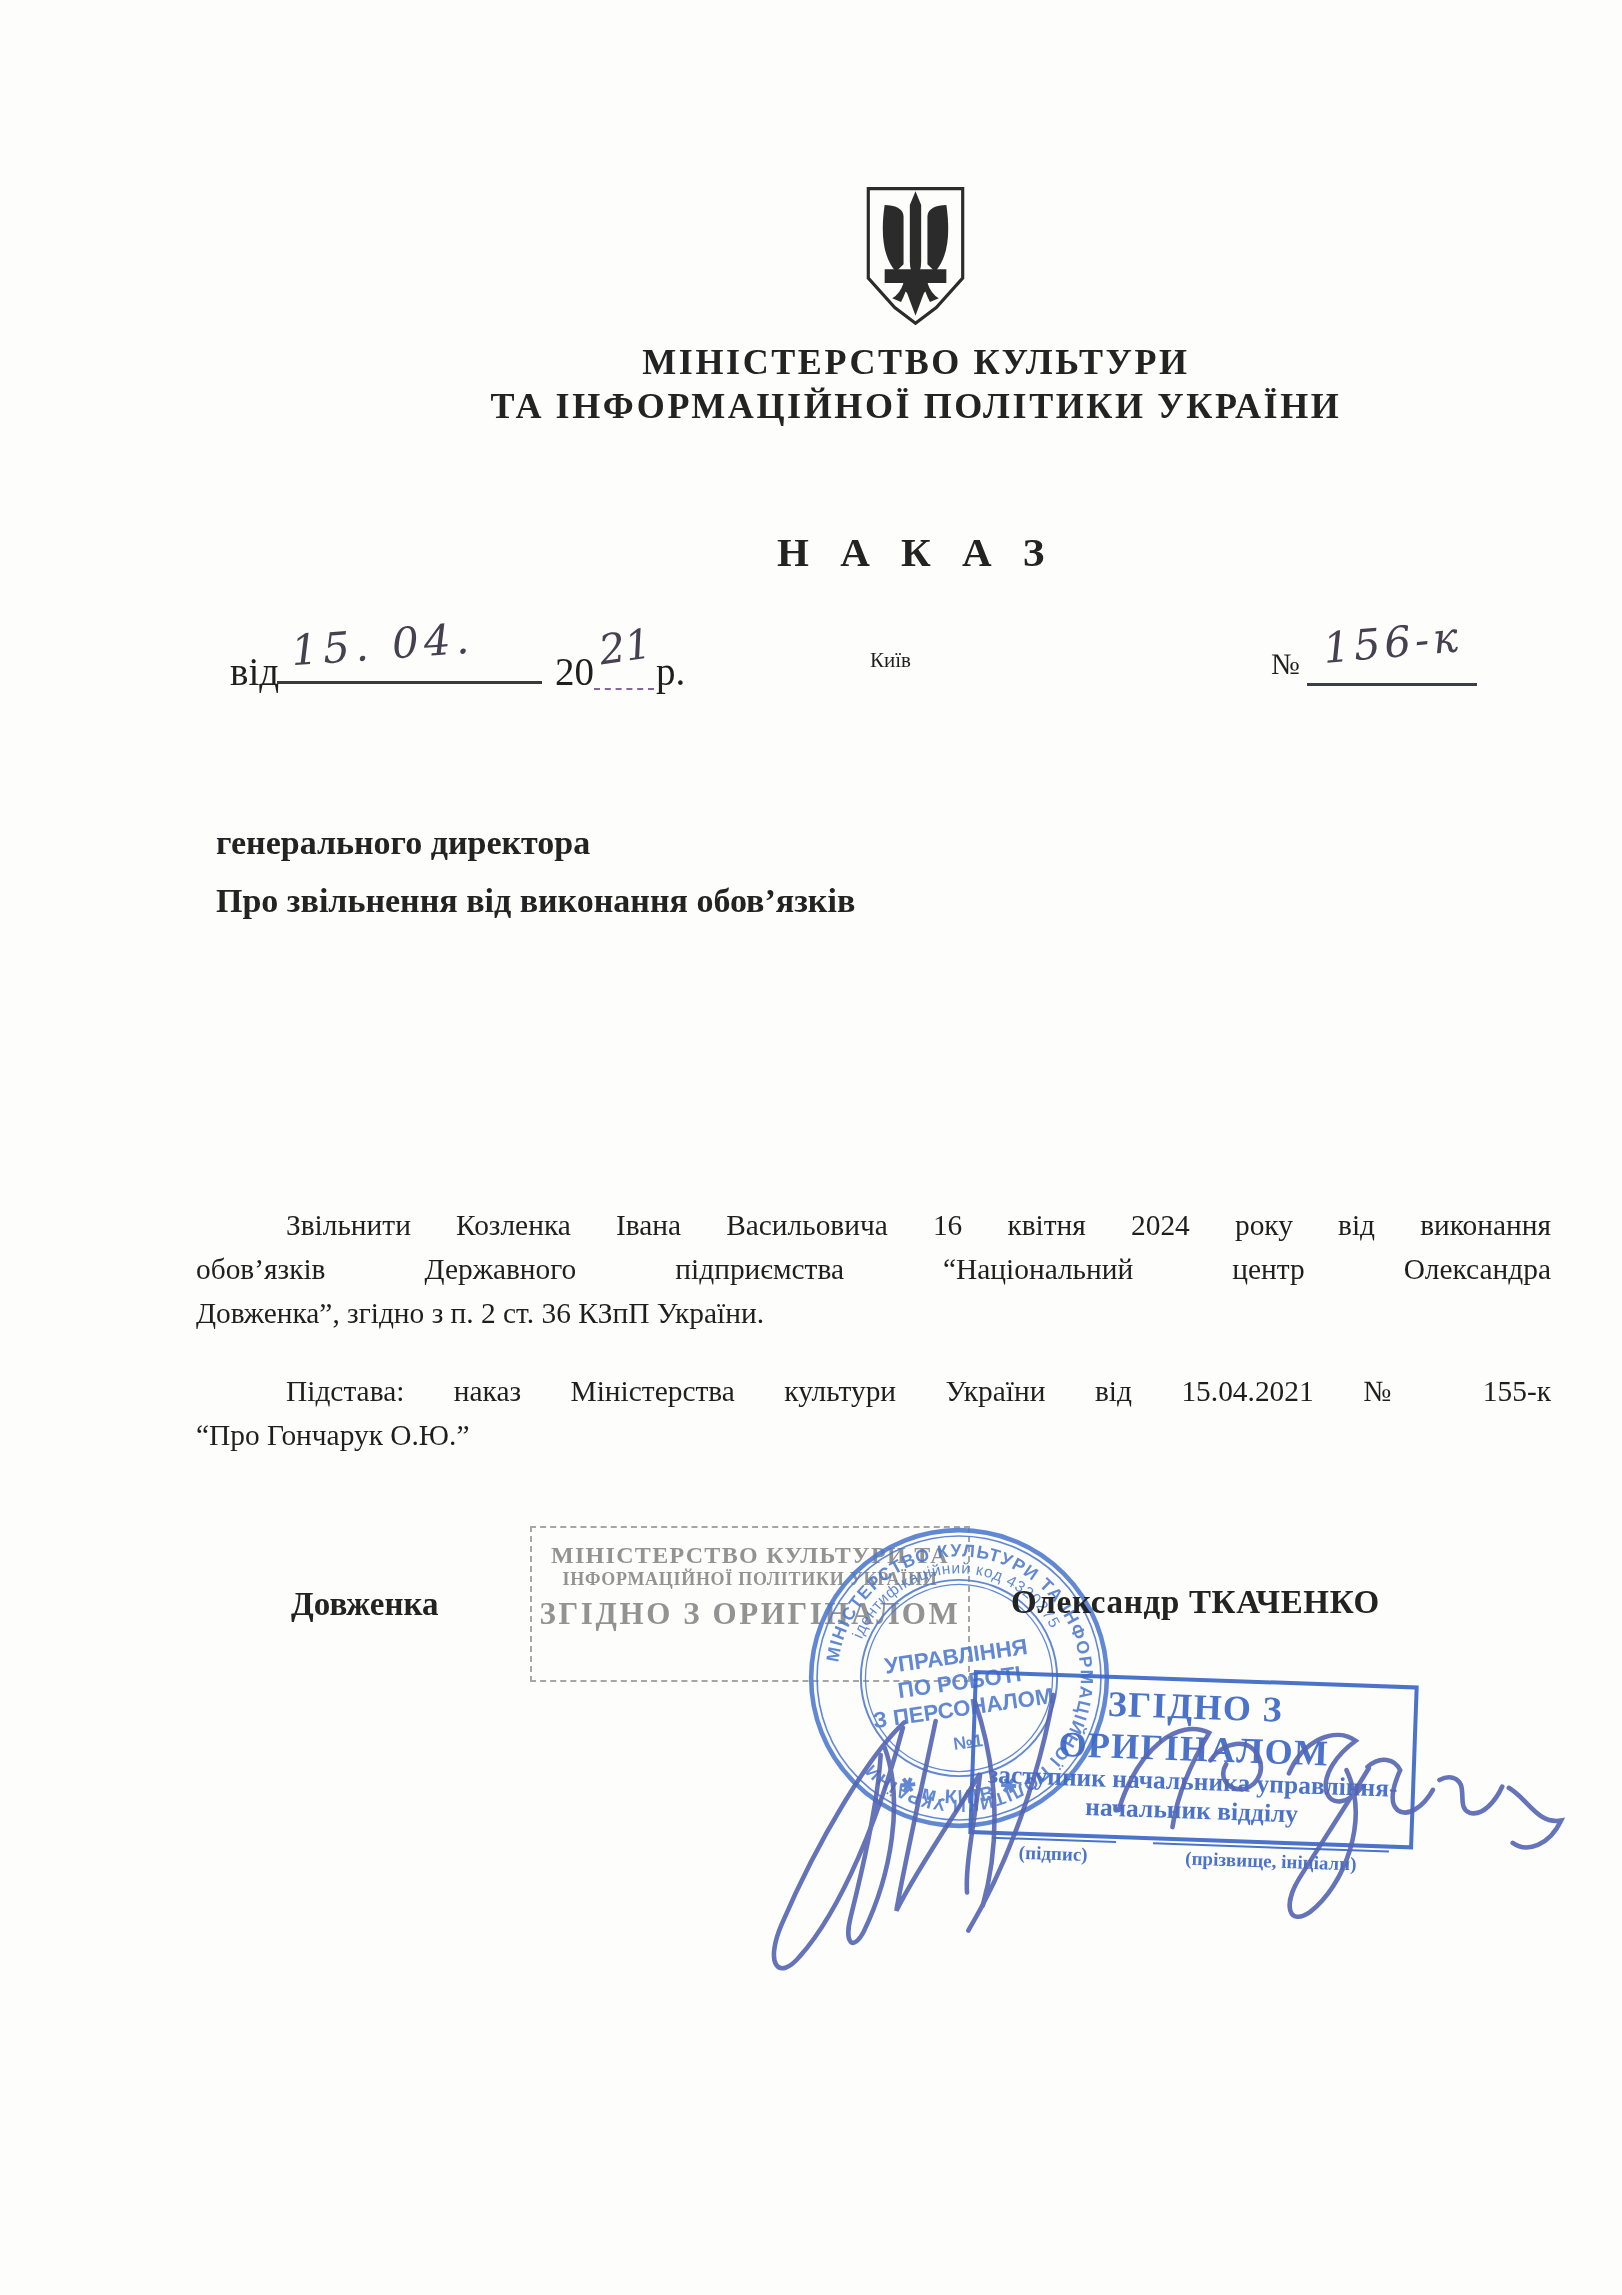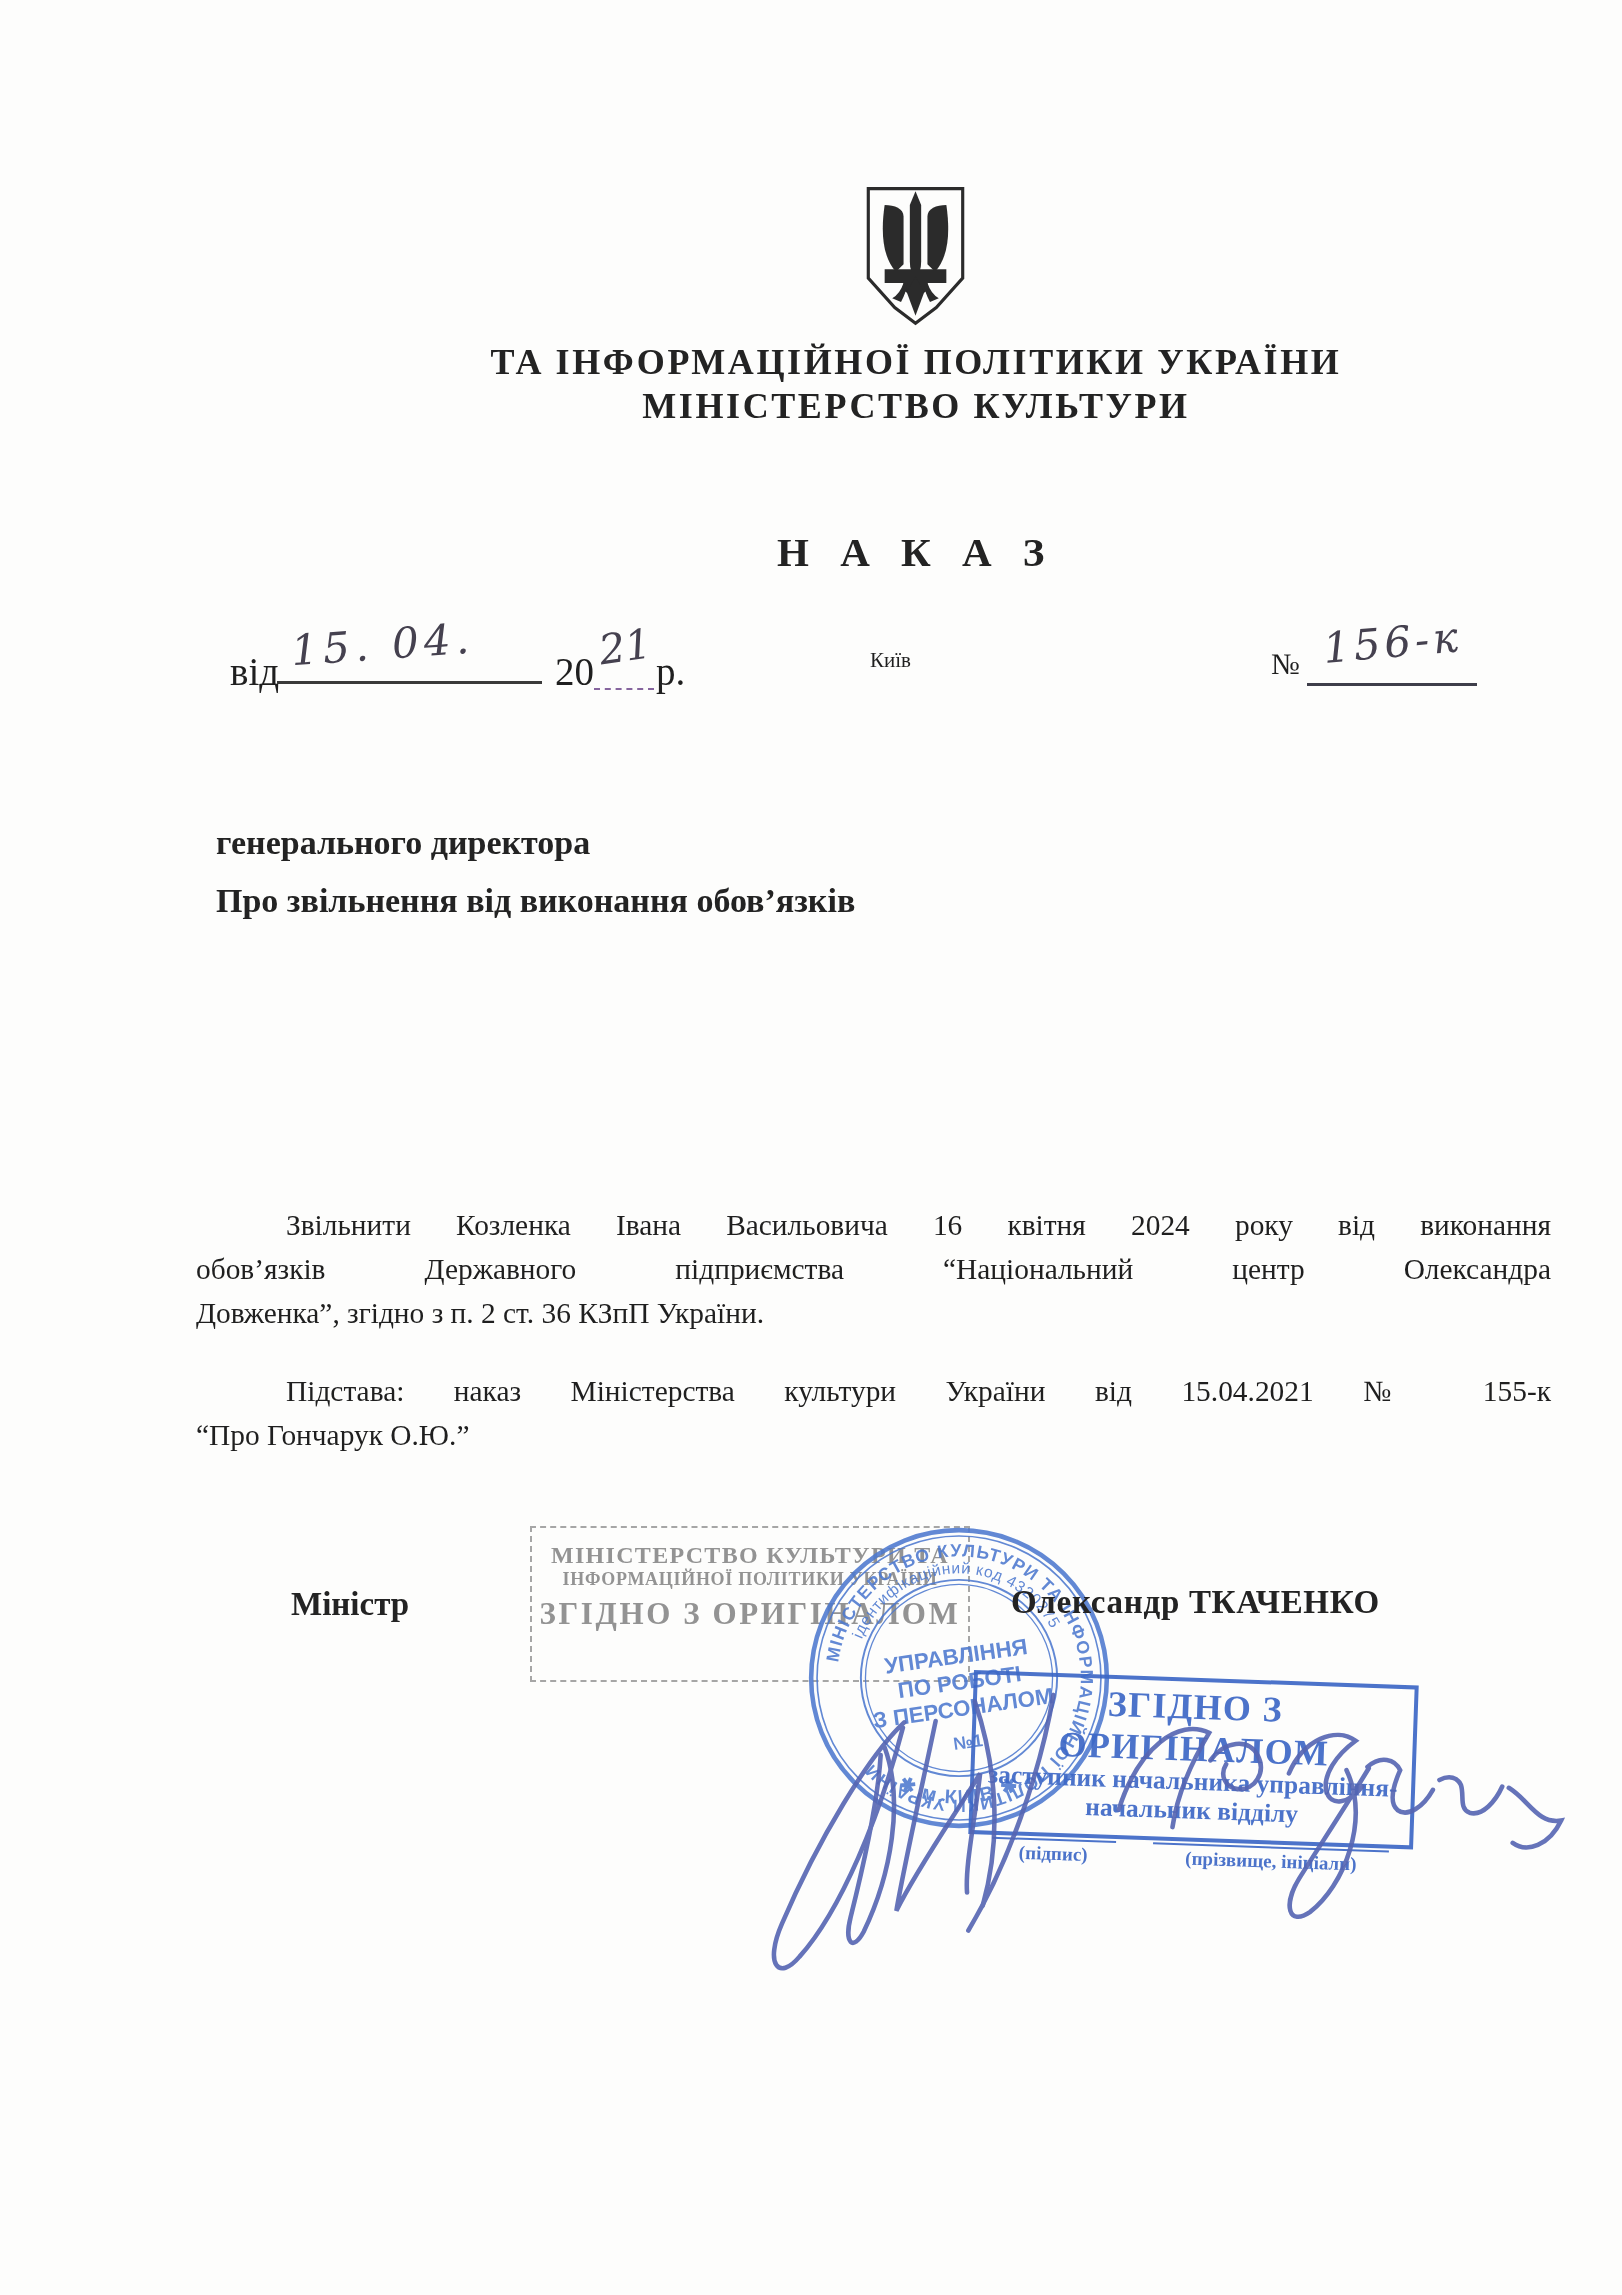--- a/index.html
+++ b/index.html
@@ -86,22 +86,22 @@
       <path d="M36 34 C29 82 34 118 54 140 L66 128 L66 52 C66 40 52 34 36 34 Z"></path>
       <path d="M134 34 C141 82 136 118 116 140 L104 128 L104 52 C104 40 118 34 134 34 Z"></path>
       <path d="M36 136 H134 V158 H104 V170 L94 176 H76 L66 170 V158 H36 Z"></path>
       <path d="M85 148 L99 172 L85 210 L71 172 Z"></path>
       <path d="M66 158 Q60 176 48 182 L62 188 Q70 174 72 158 Z"></path>
       <path d="M104 158 Q110 176 122 182 L108 188 Q100 174 98 158 Z"></path>
     </g>
   </svg>
 
   <div class="abs ministry">
+    <div>МІНІСТЕРСТВО КУЛЬТУРИ</div>
     <div>ТА ІНФОРМАЦІЙНОЇ ПОЛІТИКИ УКРАЇНИ</div>
-    <div>МІНІСТЕРСТВО КУЛЬТУРИ</div>
   </div>
 
   <div class="abs doc-type">Н А К А З</div>
 
   <span class="abs word lbl-vid">від</span>
   <span class="abs date-line"></span>
   <span class="abs hw hw-date">15. 04.</span>
   <span class="abs word lbl-20">20</span>
   <span class="abs hw hw-year">21</span>
   <span class="abs year-dash"></span>
@@ -120,21 +120,21 @@
     <div class="jline indent">Звільнити Козленка Івана Васильовича 16 квітня 2024 року від виконання</div>
     <div class="jline">обов’язків Державного підприємства “Національний центр Олександра</div>
     <div class="jlast">Довженка”, згідно з п. 2 ст. 36 КЗпП України.</div>
   </div>
 
   <div class="abs basis">
     <div class="jline indent">Підстава: наказ Міністерства культури України від 15.04.2021 № 155-к</div>
     <div class="jlast">“Про Гончарук О.Ю.”</div>
   </div>
 
-  <span class="abs minister">Міністр</span>
+  <span class="abs minister">Довженка</span>
   <span class="abs signer-name">Олександр ТКАЧЕНКО</span>
 
   <div class="abs gray-stamp">
     <div class="g1">МІНІСТЕРСТВО КУЛЬТУРИ ТА</div>
     <div class="g2">ІНФОРМАЦІЙНОЇ ПОЛІТИКИ УКРАЇНИ</div>
     <div class="g3">ЗГІДНО З ОРИГІНАЛОМ</div>
   </div>
 
   <svg class="abs round-stamp" viewBox="0 0 480 480">
     <defs>

